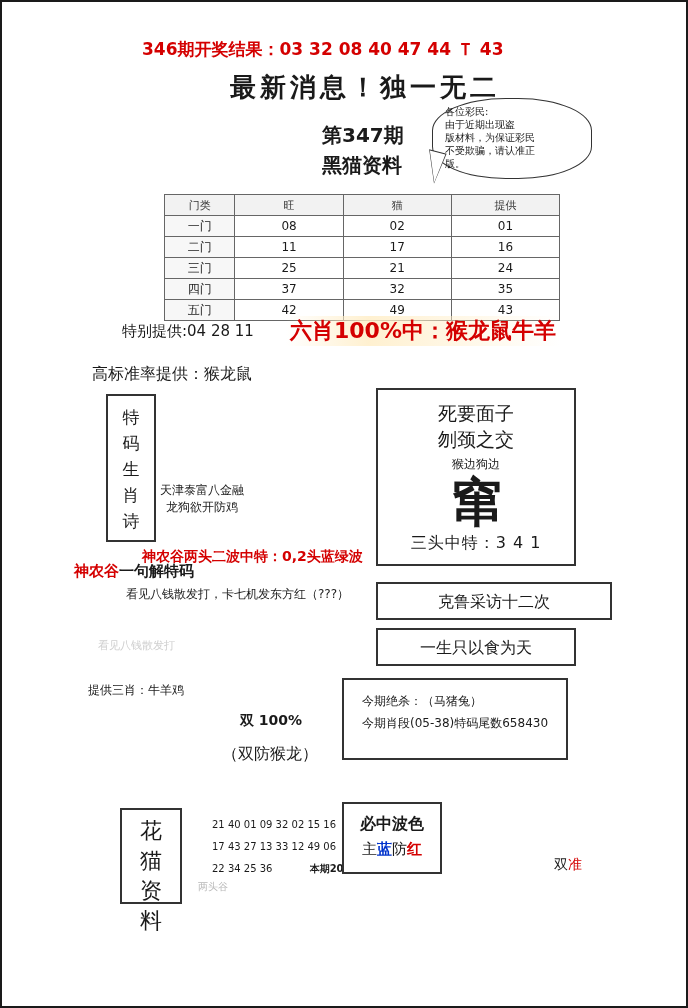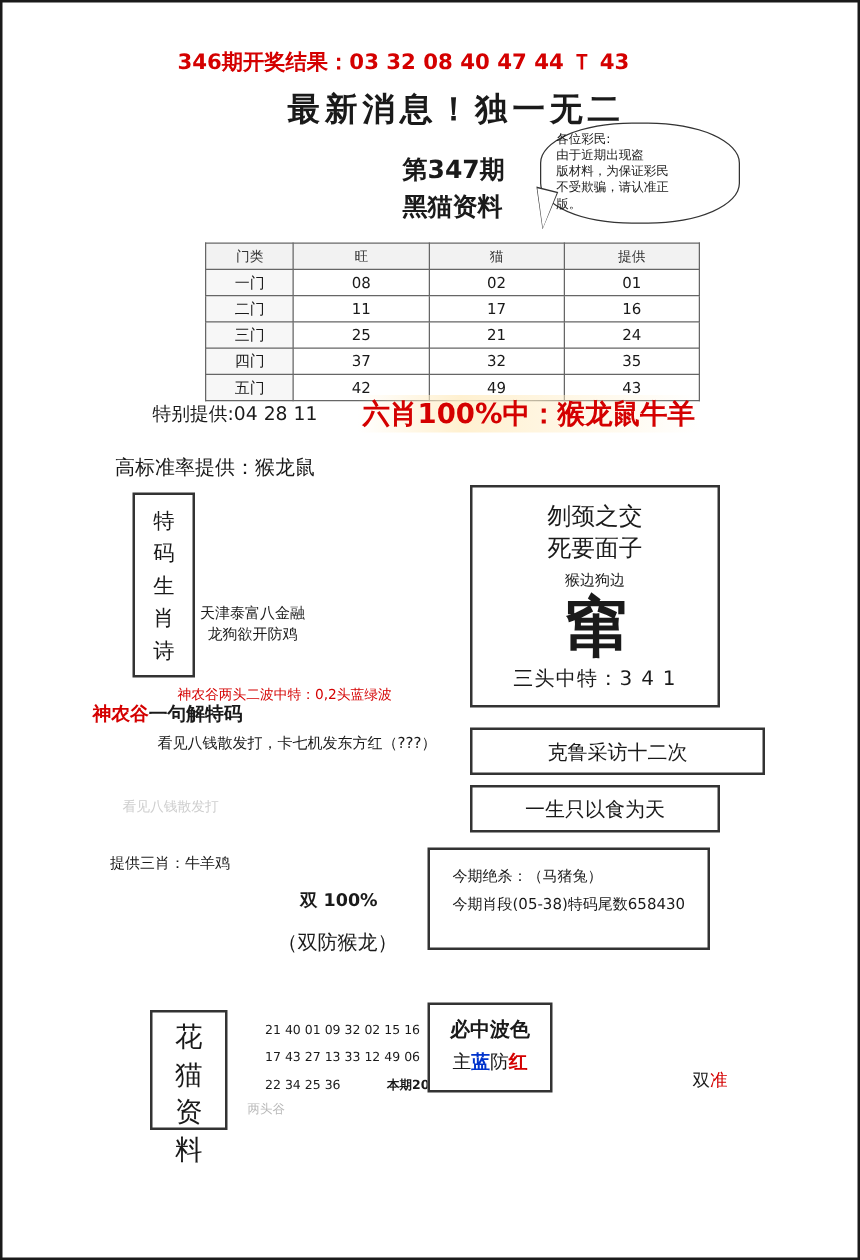--- a/index.html
+++ b/index.html
@@ -164,22 +164,22 @@
     left: 158px; top: 480px;
     font-size: 12px;
     line-height: 17px;
     color: #1a1a1a;
     text-align: center;
     white-space: nowrap;
   }
 
   .shennong-small {
     left: 140px; top: 546px;
-    font-size: 11px;
-    font-weight: normal;
+    font-size: 14px;
+    font-weight: bold;
     color: #d40000;
     white-space: nowrap;
   }
   .shennong-title {
     left: 72px; top: 560px;
     font-size: 15px;
     font-weight: bold;
     white-space: nowrap;
   }
   .shennong-title .red { color: #d40000; }
@@ -430,22 +430,22 @@
     <span class="row">21 40 01 09 32 02 15 16</span>
     <span class="row">17 43 27 13 33 12 49 06</span>
     <span class="row">
       <span>22 34 25 36</span>
       <span class="benqi" style="margin-left:34px">本期20</span>
     </span>
   </div>
   <div class="abs faint-wm2">两头谷</div>
 
   <div class="abs rbox rbox-main">
+    <div class="l1">死要面子</div>
     <div class="l1">刎颈之交</div>
-    <div class="l1">死要面子</div>
     <div class="l2">猴边狗边</div>
     <div class="bigchar">窜</div>
     <div class="l4">三头中特：3 4 1</div>
   </div>
 
   <div class="abs rbox rbox-2">克鲁采访十二次</div>
   <div class="abs rbox rbox-3">一生只以食为天</div>
 
   <div class="abs rbox rbox-4">
     <div>今期绝杀：（马猪兔）</div>

